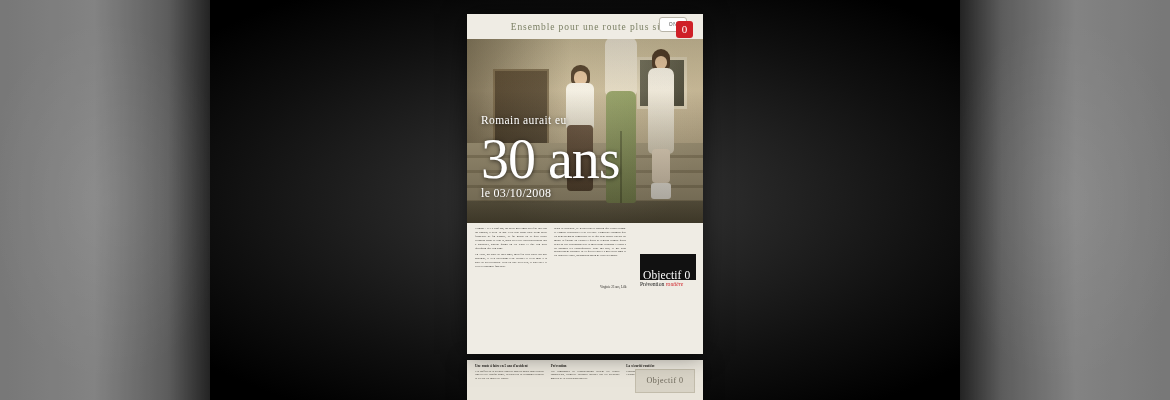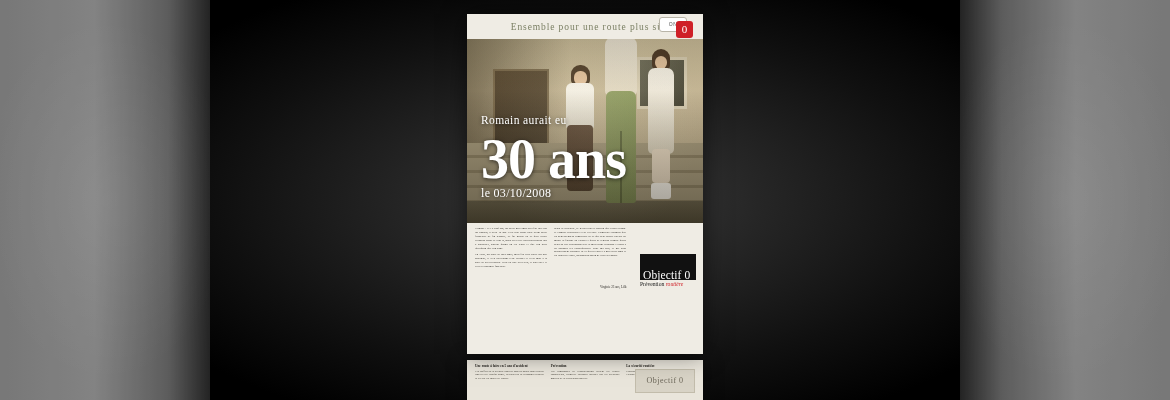--- a/index.html
+++ b/index.html
@@ -243,21 +243,21 @@
     font-family: "Liberation Serif", serif;
     font-size: 11.5px;
     letter-spacing: .4px;
     margin-bottom: 8px;
   }
   .hl-age {
     font-family: "Liberation Serif", serif;
     font-size: 56px;
     line-height: 50px;
     letter-spacing: -1px;
-    font-weight: 700;
+    font-weight: 400;
   }
   .hl-date {
     font-family: "Liberation Serif", serif;
     font-size: 12px;
     margin-top: 2px;
     letter-spacing: .3px;
   }
 
   
   .body-area {

